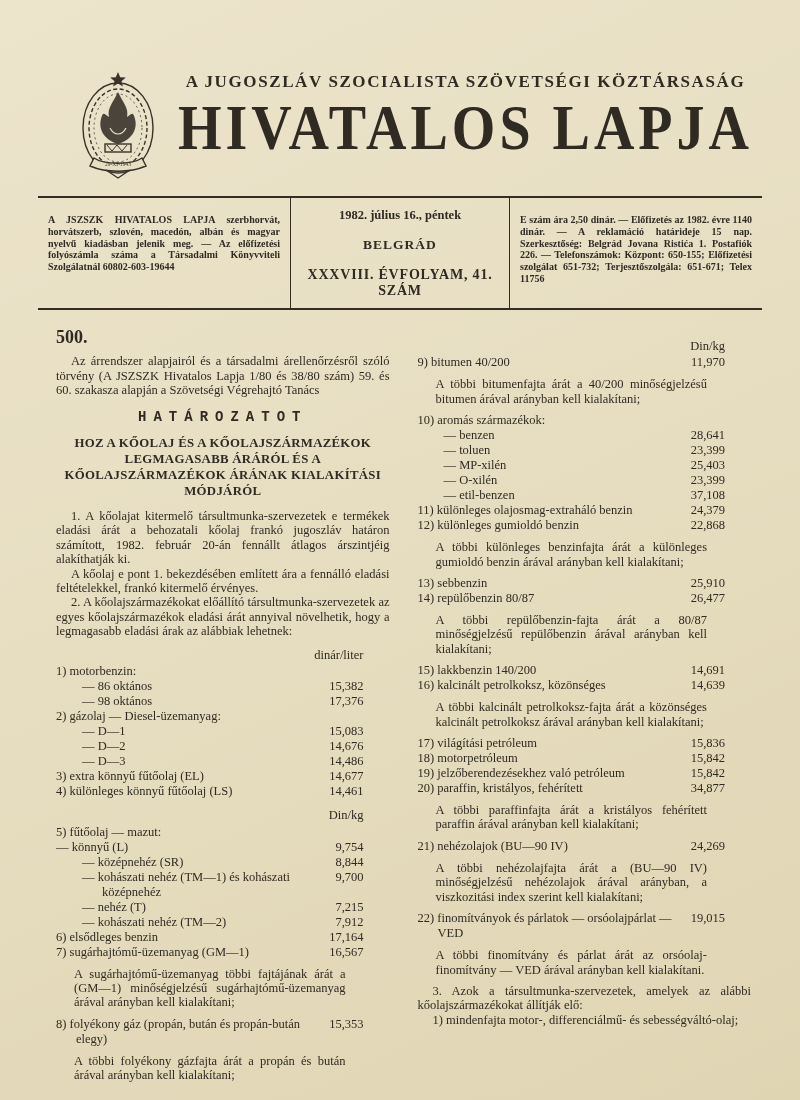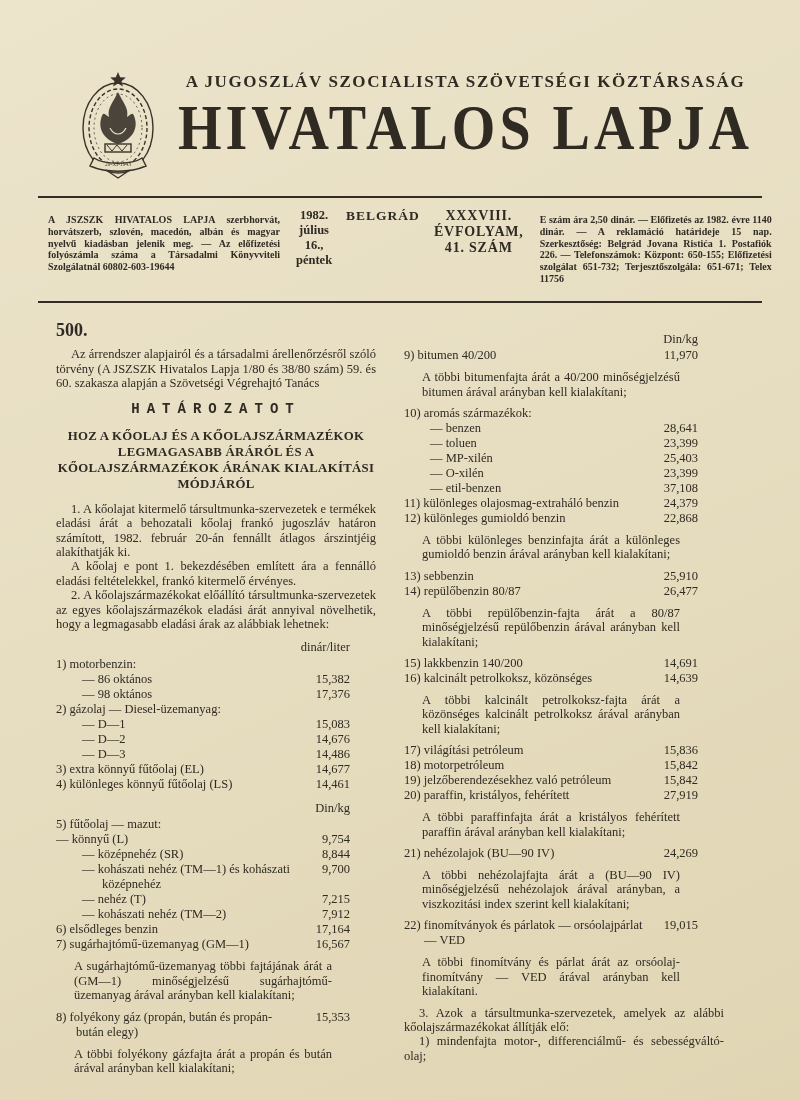--- a/index.html
+++ b/index.html
@@ -18,28 +18,28 @@
     font-weight:bold;font-size:56px;letter-spacing:4px;line-height:1.0;
     margin-top:4px;transform:scaleY(1.12);transform-origin:top center;white-space:nowrap;
   }
   
   .infoband{
     margin:16px 38px 0 38px;display:flex;align-items:stretch;
     border-top:2px solid #332d24;border-bottom:2px solid #332d24;
   }
   .ib-cell{padding:16px 10px;font-weight:bold;}
   .ib-left,.ib-right{flex:0 0 232px;font-size:10px;line-height:11.8px;text-align:justify;}
-  .ib-center{flex:1;display:flex;flex-direction:row;justify-content:space-between;
+  .ib-center{flex:1;display:flex;flex-direction:column;justify-content:space-between;
     text-align:center;padding:10px 6px 9px;gap:14px;}
   .ib-date{font-size:12.5px;font-weight:bold;}
   .ib-city{font-size:13.5px;font-weight:bold;letter-spacing:1px;}
   .ib-volume{font-size:14px;font-weight:bold;letter-spacing:.8px;}
   .vr{width:1px;background:#332d24;}
   
-  .bodygrid{display:flex;gap:28px;padding:20px 76px 0 56px;}
+  .bodygrid{display:flex;gap:28px;padding:20px 49px 0 56px;}
   .col{flex:1;min-width:0;font-size:12.5px;line-height:14.4px;text-align:justify;}
   .artnum{font-size:18px;font-weight:bold;margin:0 0 10px;}
   .para{margin:0;text-indent:15px;}
   .decree-word{text-align:center;font-weight:bold;font-size:14px;letter-spacing:7px;
     margin:12px 0 11px;text-indent:0;font-family:Liberation Mono, monospace;}
   .decree-title{text-align:center;font-weight:bold;font-size:12.8px;line-height:16px;
     letter-spacing:.3px;margin:0 0 10px;text-indent:0;}
   .unit{text-align:right;padding-right:26px;margin:9px 0 2px;}
   .row{display:flex;align-items:flex-start;padding-right:26px;line-height:15px;}
   .row .lab{flex:1;padding-left:20px;text-indent:-20px;text-align:left;}
@@ -238,21 +238,21 @@
         <div class="row ind0">
           <span class="lab">18) motorpetróleum</span>
           <span class="val">15,842</span>
         </div>
         <div class="row ind0">
           <span class="lab">19) jelzőberendezésekhez való petróleum</span>
           <span class="val">15,842</span>
         </div>
         <div class="row ind0">
           <span class="lab">20) paraffin, kristályos, fehérített</span>
-          <span class="val">27,919</span>
+          <span class="val">34,877</span>
         </div>
         <p class="note">A többi paraffinfajta árát a kristályos fehérített paraffin árával arányban kell kialakítani;</p>
         <div class="row ind0">
           <span class="lab">21) nehézolajok (BU—90 IV)</span>
           <span class="val">24,269</span>
         </div>
         <p class="note">A többi nehézolajfajta árát a (BU—90 IV) minőségjelzésű nehézolajok árával arányban, a viszkozitási index szerint kell kialakítani;</p>
         <div class="row ind0">
           <span class="lab">22) finomítványok és párlatok — orsóolajpárlat — VED</span>
           <span class="val">19,015</span>

